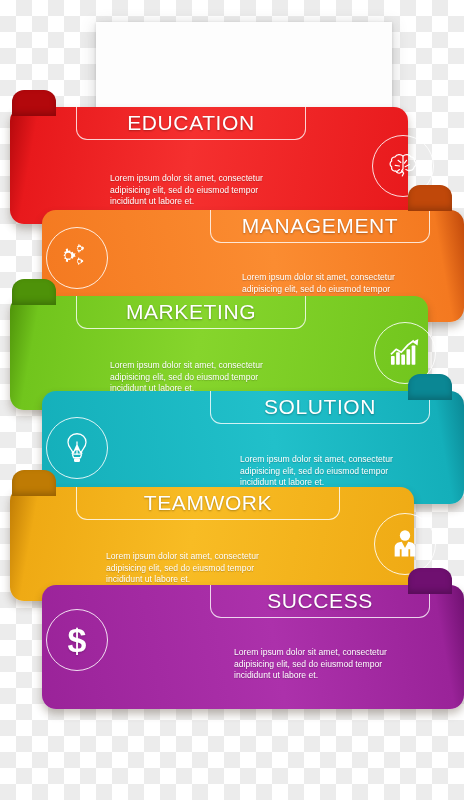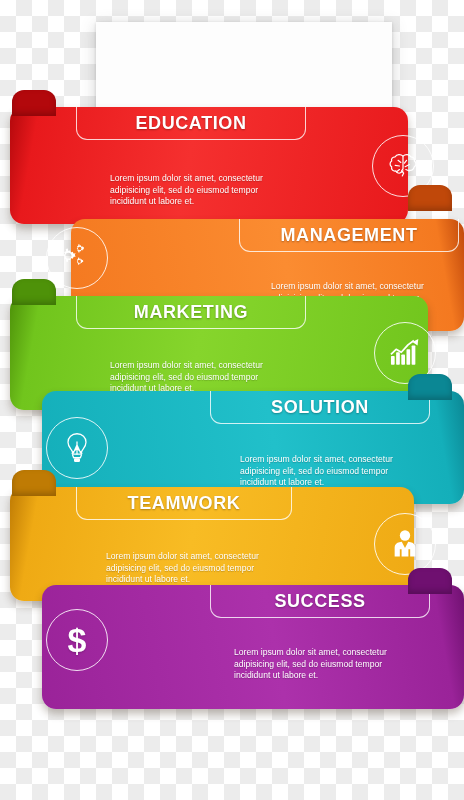--- a/index.html
+++ b/index.html
@@ -53,21 +53,21 @@
 
   .title-box{
     position:absolute;top:0;height:33px;
     border:1px solid rgba(255,255,255,.80);
     border-top:none;
     border-radius:0 0 11px 11px;
     display:flex;align-items:center;justify-content:center;
     box-sizing:border-box;
   }
   .title-box .ttl{
-    color:#ffffff;font-weight:bold;font-size:18px;
+    color:#ffffff;font-weight:normal;font-size:21px;
     letter-spacing:.6px;
     text-shadow:0 1px 2px rgba(0,0,0,.30);
     white-space:nowrap;
   }
 
   .desc{
     position:absolute;
     color:#ffffff;font-size:8.6px;line-height:11.6px;
     text-shadow:0 1px 1px rgba(0,0,0,.22);
     width:186px;
@@ -106,21 +106,21 @@
           <svg width="34" height="34" viewBox="0 0 48 48" fill="none" stroke="#fff" stroke-width="1.7" stroke-linecap="round" stroke-linejoin="round">
       <path d="M24 10c-3 -3 -9 -3 -11 1c-4 0 -6 3 -5 6c-3 2 -3 6 0 8c-1 4 2 7 6 6c1 3 5 4 7 2l3 -2"></path>
       <path d="M24 10c3 -3 9 -3 11 1c4 0 6 3 5 6c3 2 3 6 0 8c-1 4 -4 6 -8 5"></path>
       <path d="M24 11v17l-2 3l3 3l-2 4"></path>
       <path d="M17 16l4 3M13 23l6 1M19 29l-4 3M29 16l-3 4M33 22l-6 3M28 29l5 2"></path>
     </svg>
         </div>
       </div>
       <div class="band row-r" style="left: 0px; top: 202px; width: 464px; height: 112px; z-index: 11;">
         <div class="fold" style="background: linear-gradient(rgb(192, 72, 10) 0%, rgb(192, 72, 10) 100%);"></div>
-        <div class="body" style="top: 17px; height: 112px; left: 42px; right: 0px; background: linear-gradient(260deg, rgb(192, 72, 10) 0%, rgb(244, 121, 32) 7%, rgb(251, 140, 49) 45%, rgb(244, 121, 32) 100%); margin-left: 29px;">
+        <div class="body" style="top: 8px; height: 112px; left: 42px; right: 0px; background: linear-gradient(260deg, rgb(192, 72, 10) 0%, rgb(244, 121, 32) 7%, rgb(251, 140, 49) 45%, rgb(244, 121, 32) 100%);">
           <div class="title-box" style="left: 168px; width: 220px;">
             <span class="ttl">MANAGEMENT</span>
           </div>
           <div class="desc ar" style="left: 200px; top: 62px;">Lorem ipsum dolor sit amet, consectetur adipisicing elit, sed do eiusmod tempor incididunt ut labore et.</div>
         </div>
         <div class="icon-circle" style="top: 25px; left: 46px;">
           <svg width="36" height="34" viewBox="0 0 48 46" fill="#fff">
       <path d="M19.6 17.2l-1.5-2.6-2.6 1.1-.7-2.9-2.9.4-.2-2.9-2.9.6.5 2.9-2.8 1 1.4 2.6-2.2 1.9 2.2 1.9-1.4 2.6 2.8 1-.5 2.9 2.9.6.2-2.9 2.9.4.7-2.9 2.6 1.1 1.5-2.6 2.5-.1-1.1-2.6 1.1-2.6zm-7.3 6.5a3.9 3.9 0 1 1 0-7.8 3.9 3.9 0 0 1 0 7.8z"></path>
       <path d="M32.1 8.6l-.9-1.6-1.6.7-.4-1.8-1.8.2-.1-1.8-1.8.4.3 1.8-1.7.6.9 1.6-1.4 1.2 1.4 1.2-.9 1.6 1.7.6-.3 1.8 1.8.4.1-1.8 1.8.2.4-1.8 1.6.7.9-1.6 1.5-.1-.7-1.6.7-1.6zm-4.5 4a2.4 2.4 0 1 1 0-4.8 2.4 2.4 0 0 1 0 4.8z"></path>
       <path d="M31.2 26.1l-.8-1.4-1.4.6-.4-1.6-1.6.2-.1-1.6-1.6.3.3 1.6-1.5.5.8 1.4-1.2 1.1 1.2 1.1-.8 1.4 1.5.5-.3 1.6 1.6.3.1-1.6 1.6.2.4-1.6 1.4.6.8-1.4 1.4-.1-.6-1.4.6-1.4zm-4 3.5a2.1 2.1 0 1 1 0-4.2 2.1 2.1 0 0 1 0 4.2z"></path>
@@ -160,21 +160,21 @@
       <path d="M21 5c-7.2 0-12 5-12 11.2 0 5 3 8 5 11 1.2 1.8 1.6 3.4 1.7 5h10.6c.1-1.6.5-3.2 1.7-5 2-3 5-6 5-11C33 10 28.2 5 21 5z"></path>
       <path d="M15 33l1.5 4h9l1.5-4"></path>
       <rect x="17" y="37.5" width="8" height="5" rx="1.6" fill="#fff" stroke="none"></rect>
       <path d="M21 16v16M21 20l-4.5 10M21 20l4.5 10M21 24l-6.5 7M21 24l6.5 7"></path>
     </svg>
         </div>
       </div>
       <div class="band row-l" style="left: 0px; top: 487px; width: 464px; height: 114px; z-index: 14;">
         <div class="fold" style="background: linear-gradient(rgb(191, 123, 4) 0%, rgb(191, 123, 4) 100%);"></div>
         <div class="body" style="top: 0px; height: 114px; left: 10px; right: 50px; background: linear-gradient(100deg, rgb(191, 123, 4) 0%, rgb(239, 170, 20) 7%, rgb(248, 188, 36) 45%, rgb(239, 170, 20) 100%);">
-          <div class="title-box" style="left: 66px; width: 216px;">
+          <div class="title-box" style="left: 66px; width: 264px;">
             <span class="ttl">TEAMWORK</span>
           </div>
           <div class="desc al" style="left: 96px; top: 64px;">Lorem ipsum dolor sit amet, consectetur adipisicing elit, sed do eiusmod tempor incididunt ut labore et.</div>
         </div>
         <div class="icon-circle" style="top: 26px; right: 28px;">
           <svg width="34" height="34" viewBox="0 0 46 46" fill="#fff">
       <circle cx="23" cy="11.5" r="7"></circle>
       <path d="M9 40V27.5c0-3.6 2.8-6.6 6.4-7l3.2-.4 4.4 8.4 4.4-8.4 3.2.4c3.6.4 6.4 3.4 6.4 7V40h-7V30h-2.4v10h-9.2V30H16v10z"></path>
     </svg>
         </div>

